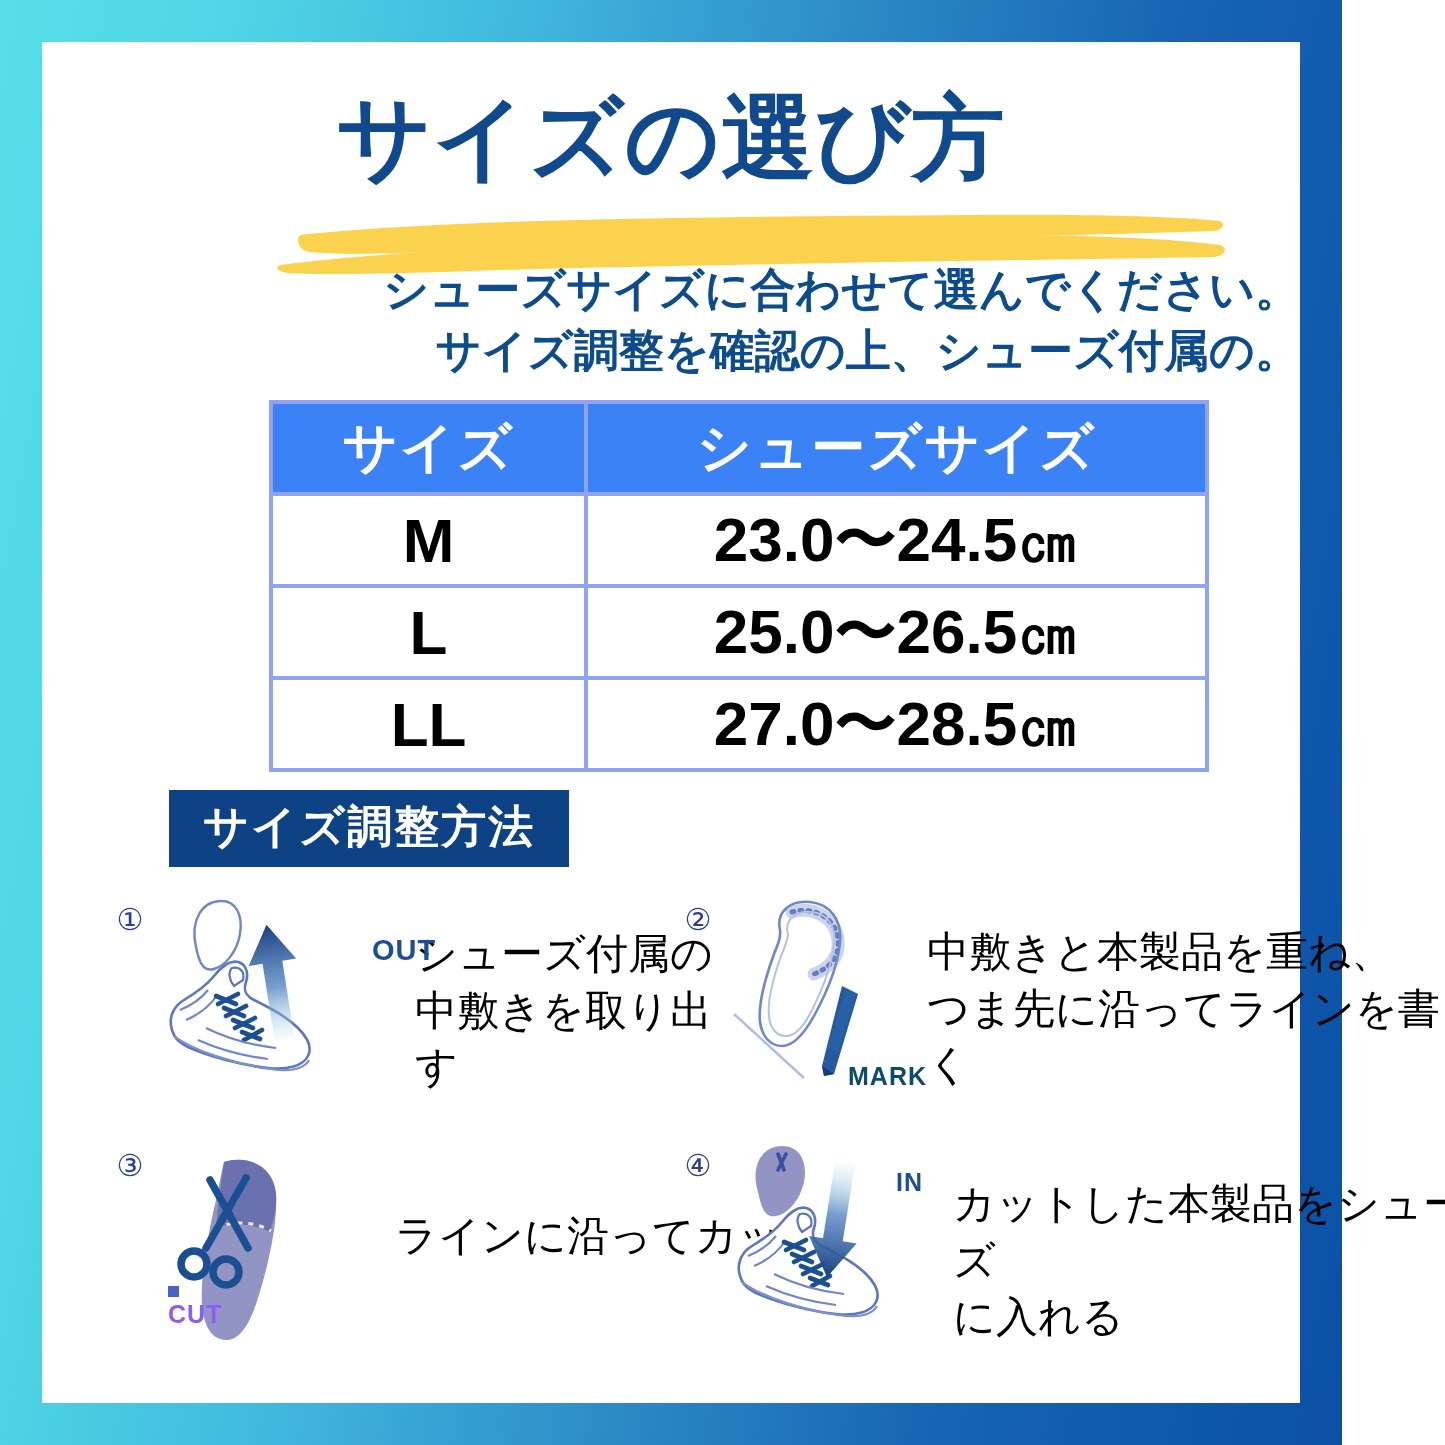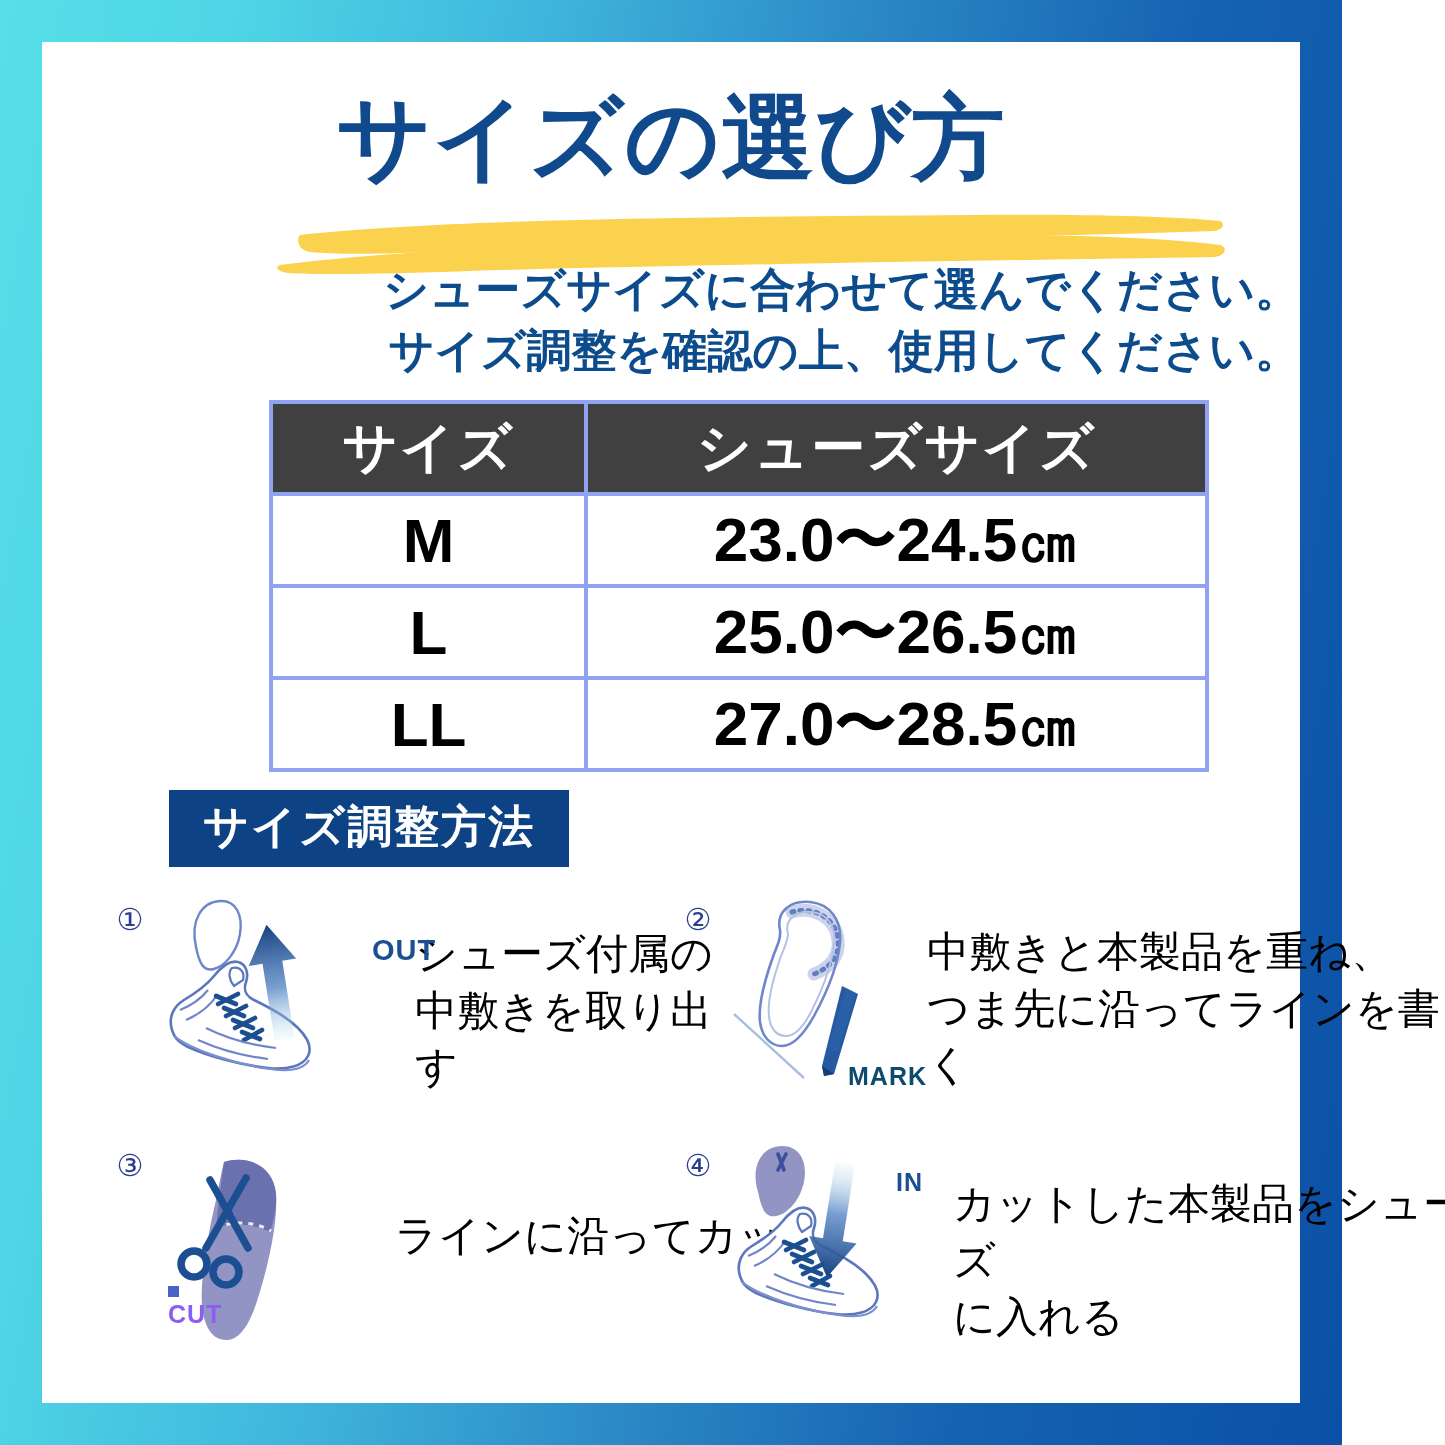--- a/index.html
+++ b/index.html
@@ -59,21 +59,21 @@
     width:928px;
     border-collapse:collapse;
     table-layout:fixed;
   }
   .size-table th,.size-table td{
     border:4px solid #8fa3f2;
     text-align:center;
     padding:0;
   }
   .size-table thead th{
-    background:#404040;
+    background:#3b82f6;
     color:#ffffff;
     font-size:54px;
     font-weight:bold;
     height:88px;
     border-color:#8fa3f2;
     letter-spacing:2px;
   }
   .size-table tbody td{
     background:#ffffff;
     color:#000000;
@@ -157,21 +157,21 @@
                  C 955 24, 954 31, 944 32 C 700 40, 380 44, 180 52
                  C 120 55, 70 56, 40 53 C 28 51, 26 41, 30 36 Z" fill="#fbd24e"></path>
         <path d="M10 66 C 150 48, 420 38, 690 36 C 800 35, 900 39, 950 46
                  C 958 48, 956 57, 944 58 C 700 62, 400 66, 200 72
                  C 120 75, 50 76, 18 74 C 6 72, 5 68, 10 66 Z" fill="#fbd24e"></path>
       </svg>
     </div>
 
     <div class="lead">
       <div>シューズサイズに合わせて選んでください。</div>
-      <div>サイズ調整を確認の上、使用してください。</div>
+      <div>サイズ調整を確認の上、シューズ付属の。</div>
     </div>
 
     <table class="size-table">
       <thead>
         <tr>
           <th class="col-size">サイズ</th>
           <th class="col-shoe">シューズサイズ</th>
         </tr>
       </thead>
       <tbody>

